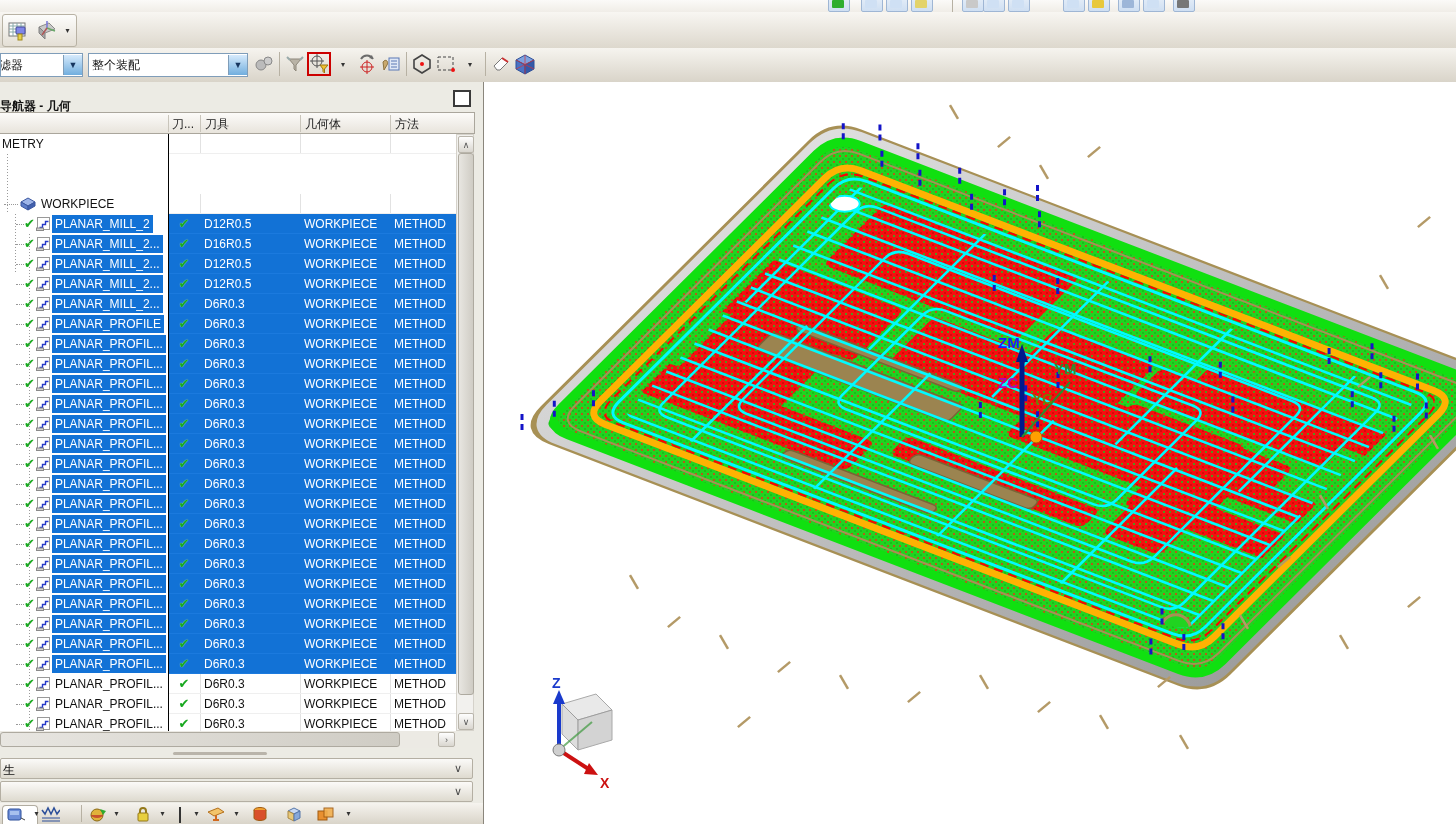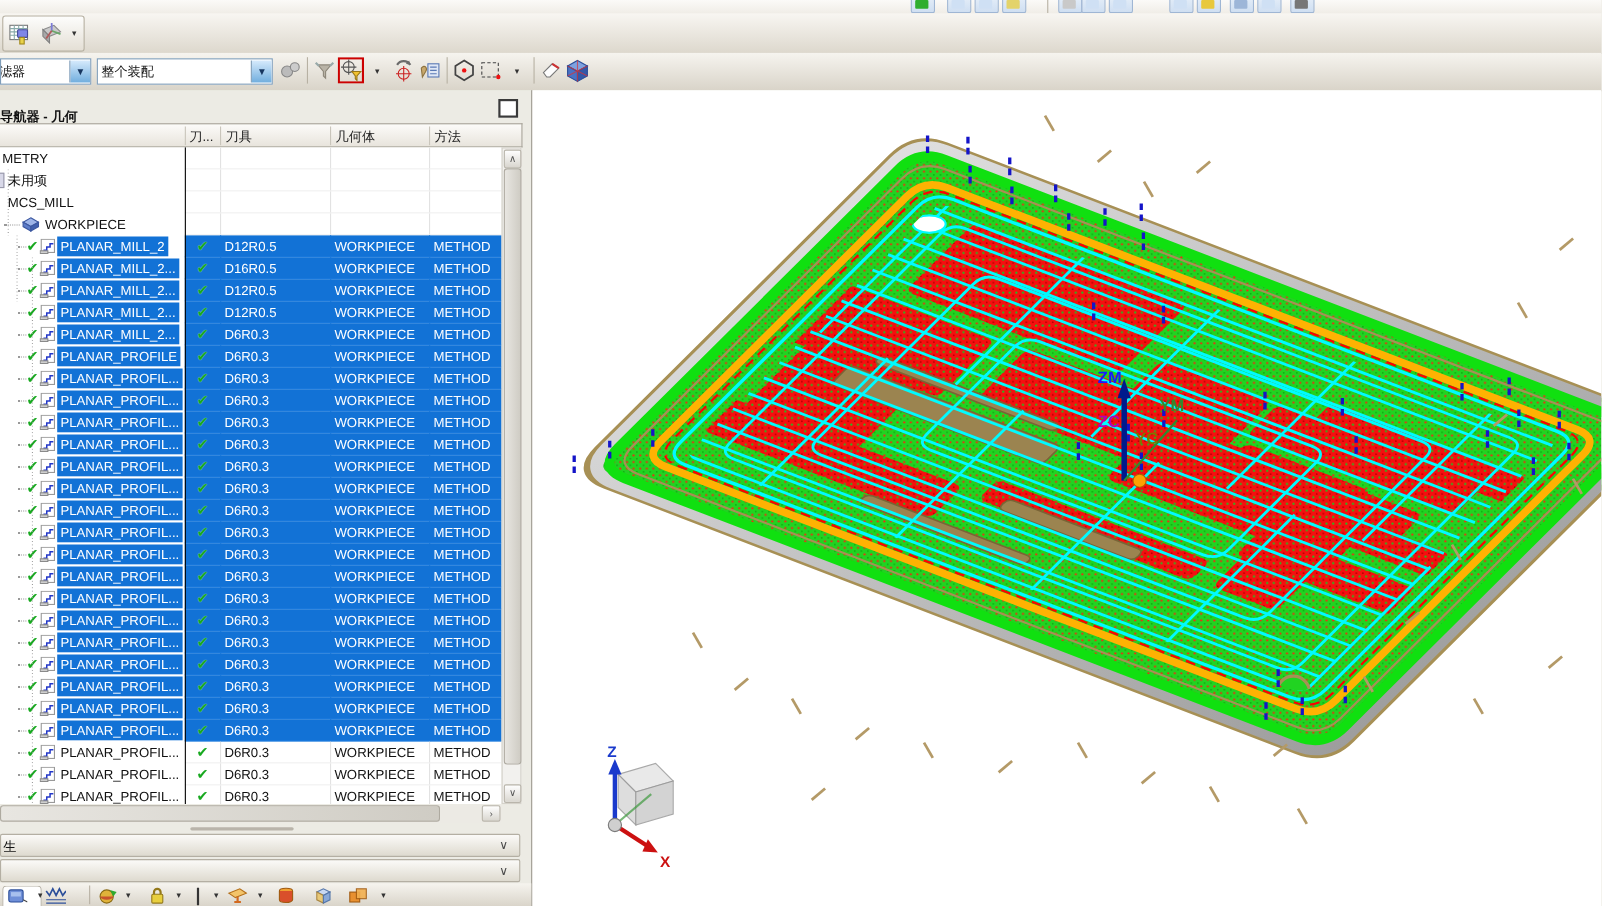--- a/index.html
+++ b/index.html
@@ -229,40 +229,20 @@
       <span class="hsep" style="left:168px"></span>
         <span class="hsep" style="left:200px"></span>
       <span class="hsep" style="left:300px"></span>
         <span class="hsep" style="left:390px"></span>
     </div>
 
     <div class="list" id="treelist">
         <div class="trow" style="top: 0px;">
           <div class="namecell">
             <span class="nametext" style="padding-left:2px">METRY</span>
-          </div>
-          <div class="cell" style="left: 168px; width: 32px; justify-content: center;"></div>
-          <div class="cell" style="left: 200px; width: 100px;"></div>
-          <div class="cell" style="left: 300px; width: 90px;"></div>
-          <div class="cell" style="left: 390px; width: 66px;"></div>
-        </div>
-        <div class="trow" style="top: 20px;">
-          <div class="namecell">
-            <span style="width:5px;height:12px;background:#d8d8e8;border:1px solid #99a;margin-left:-3px"></span>
-            <span class="nametext">未用项</span>
-          </div>
-          <div class="cell" style="left: 168px; width: 32px; justify-content: center;"></div>
-          <div class="cell" style="left: 200px; width: 100px;"></div>
-          <div class="cell" style="left: 300px; width: 90px;"></div>
-          <div class="cell" style="left: 390px; width: 66px;"></div>
-        </div>
-        <div class="trow" style="top: 40px;">
-          <div class="namecell">
-            <span style="width:5px;height:12px;border-left:2px solid #3a6;margin-left:-3px"></span>
-            <span class="nametext">MCS_MILL</span>
           </div>
           <div class="cell" style="left: 168px; width: 32px; justify-content: center;"></div>
           <div class="cell" style="left: 200px; width: 100px;"></div>
           <div class="cell" style="left: 300px; width: 90px;"></div>
           <div class="cell" style="left: 390px; width: 66px;"></div>
         </div>
         <div class="trow" style="top: 60px;">
           <div class="namecell">
             <span style="width:14px;border-top:1px dotted #999;margin-left:4px"></span>
             <svg width="16" height="14" style="margin:0 2px">

